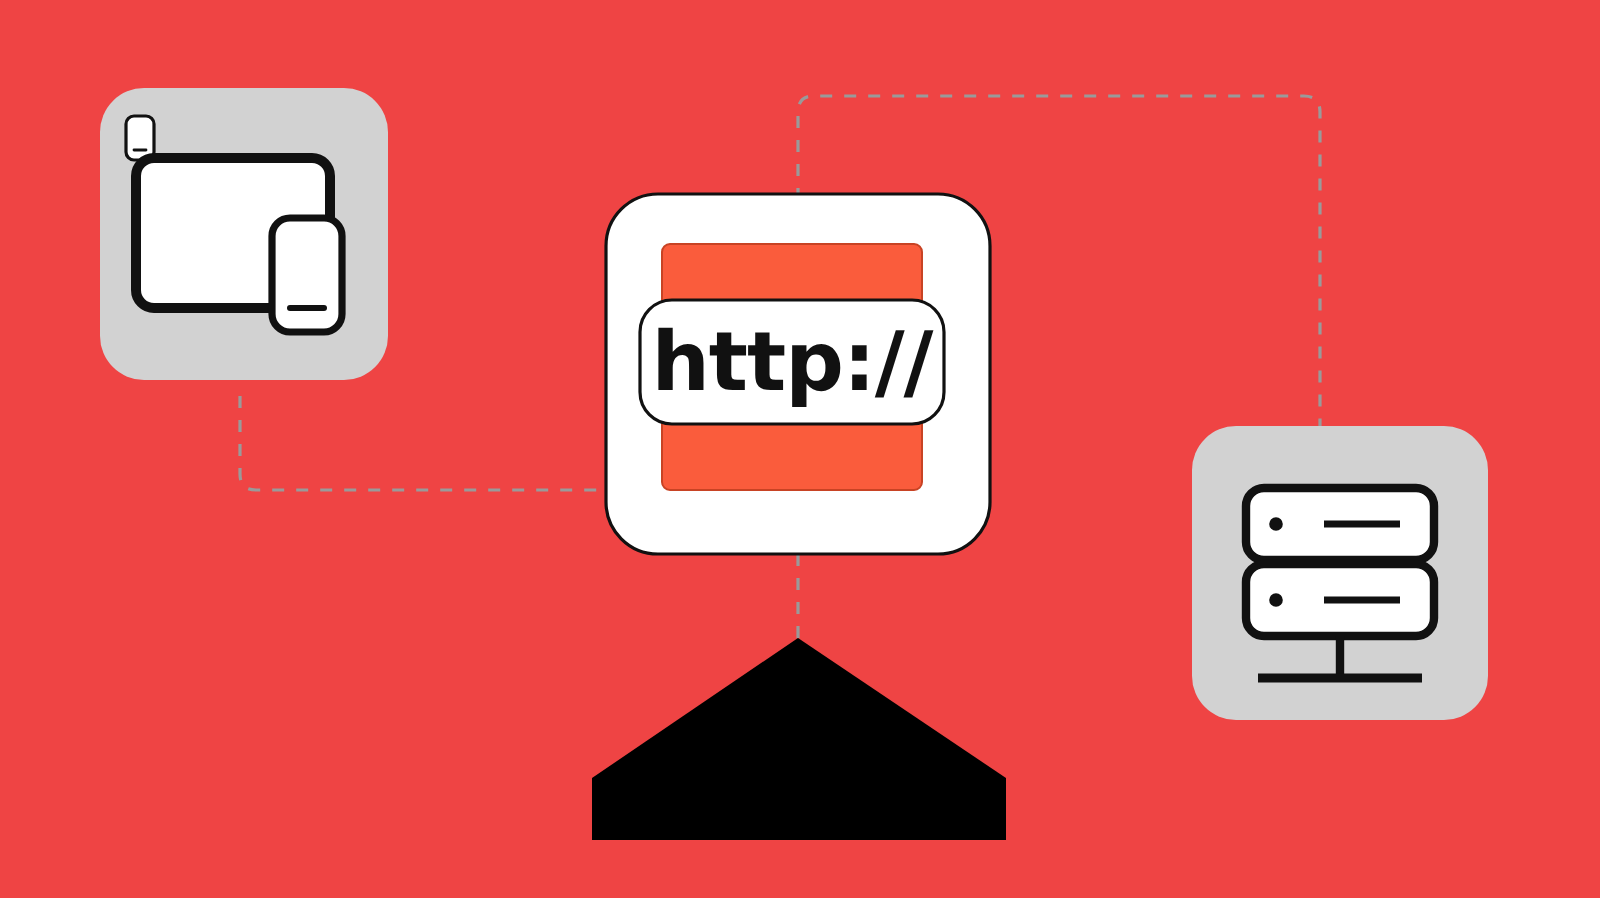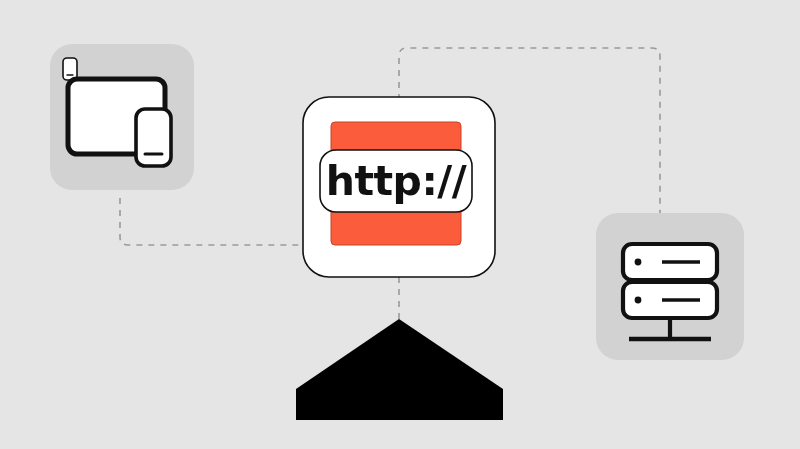--- a/index.html
+++ b/index.html
@@ -29,21 +29,21 @@
     font-family: "DejaVu Sans", "Liberation Sans", sans-serif;
     font-size: 41px;
     font-weight: 600;
     fill: #111111;
     letter-spacing: -0.5px;
   }
 </style>
 </head>
 <body>
 
-<div id="stage" style="background: #e5e5e5;">
+<div id="stage" style="background: #ef4444;">
 
   <svg class="layer" viewBox="0 0 800 449" xmlns="http://www.w3.org/2000/svg" stroke="#9a9a9a">
 
     <path d="M120,198 L120,237 Q120,245 128,245 L303,245" fill="none" stroke="#9a9a9a" stroke-width="1.6" stroke-dasharray="6 6" stroke-linecap="butt"></path>
 
     <path d="M399,100 L399,56 Q399,48 407,48 L652,48 Q660,48 660,56 L660,213" fill="none" stroke="#9a9a9a" stroke-width="1.6" stroke-dasharray="6 6" stroke-linecap="butt"></path>
 
     <path d="M399,277 L399,319" fill="none" stroke="#9a9a9a" stroke-width="1.6" stroke-dasharray="6 6" stroke-linecap="butt"></path>
   </svg>
 

